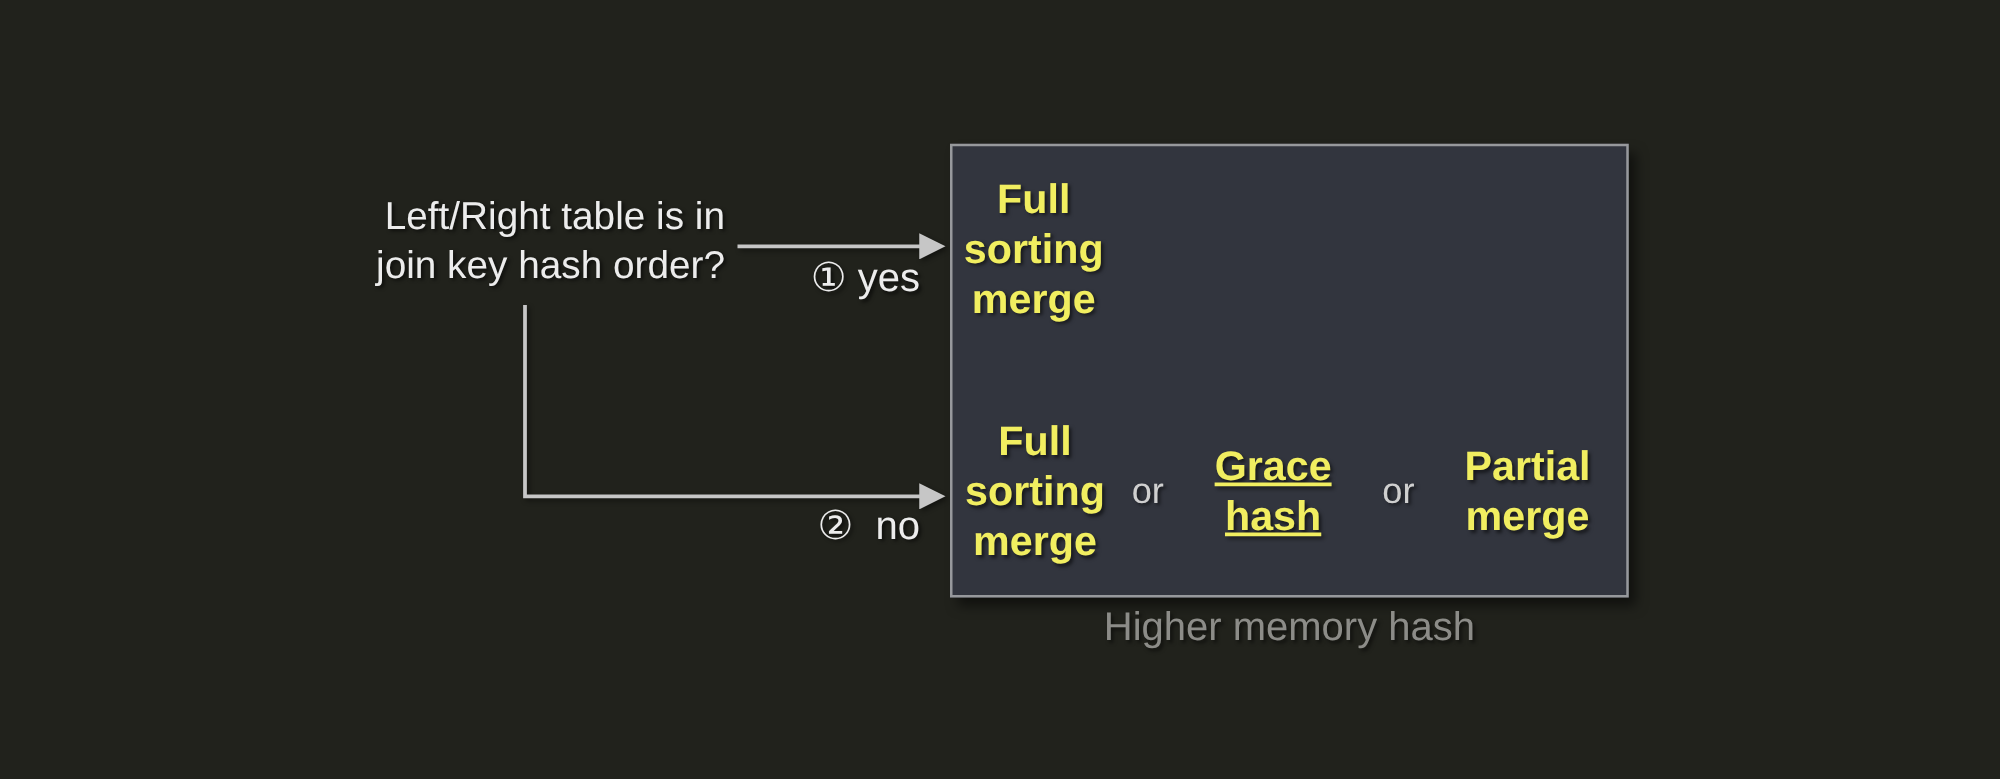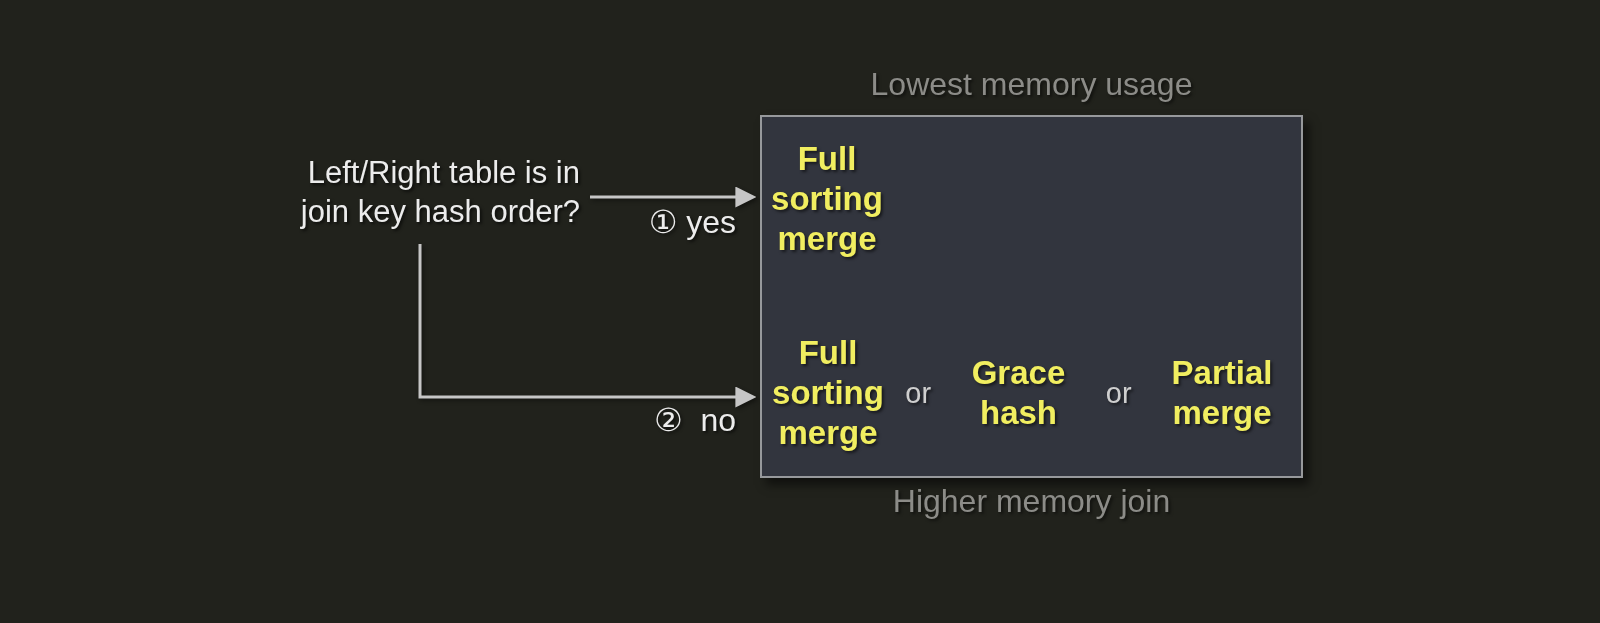--- a/index.html
+++ b/index.html
@@ -104,21 +104,21 @@
     position: absolute;
     left: 4px;
     right: 4px;
     top: 196px;
     height: 160px;
     display: flex;
     align-items: center;
     justify-content: space-between;
   }
   .row-bottom .alg1 { width: 124px; }
-  .row-bottom .alg2 { width: 144px; }
+  .row-bottom .alg2 { width: 144px; text-decoration: underline; }
   .row-bottom .alg3 { width: 150px; }
   .or {
     width: 56px;
     text-align: center;
     color: var(--or-text, #cfcfcf);
     font-size: 29px;
     text-shadow: 2px 2px 3px rgba(0,0,0,0.55);
   }
 </style>
 </head>
@@ -137,30 +137,29 @@
         <path class="head" d="M 0 0 L 10 5 L 0 10 z"></path>
       </marker>
     </defs>
     <line class="line" x1="590" y1="197" x2="748" y2="197" marker-end="url(#arrowhead)"></line>
     <polyline class="line" points="420,244 420,397 748,397" marker-end="url(#arrowhead)"></polyline>
   </svg>
 
   <div class="branch-label branch-yes">① yes</div>
   <div class="branch-label branch-no">②  no</div>
 
-  <div class="memory-label top">Lowest memory usage</div>
 
   <div class="box">
     <div class="row-top">
       <div class="alg">Full sorting merge</div>
     </div>
     <div class="row-bottom">
       <div class="alg alg1">Full sorting merge</div>
       <div class="or">or</div>
       <div class="alg alg2">Grace hash</div>
       <div class="or">or</div>
       <div class="alg alg3">Partial merge</div>
     </div>
   </div>
 
-  <div class="memory-label bottom">Higher memory join</div>
+  <div class="memory-label bottom">Higher memory hash</div>
 
 </div>
 
 </body></html>

